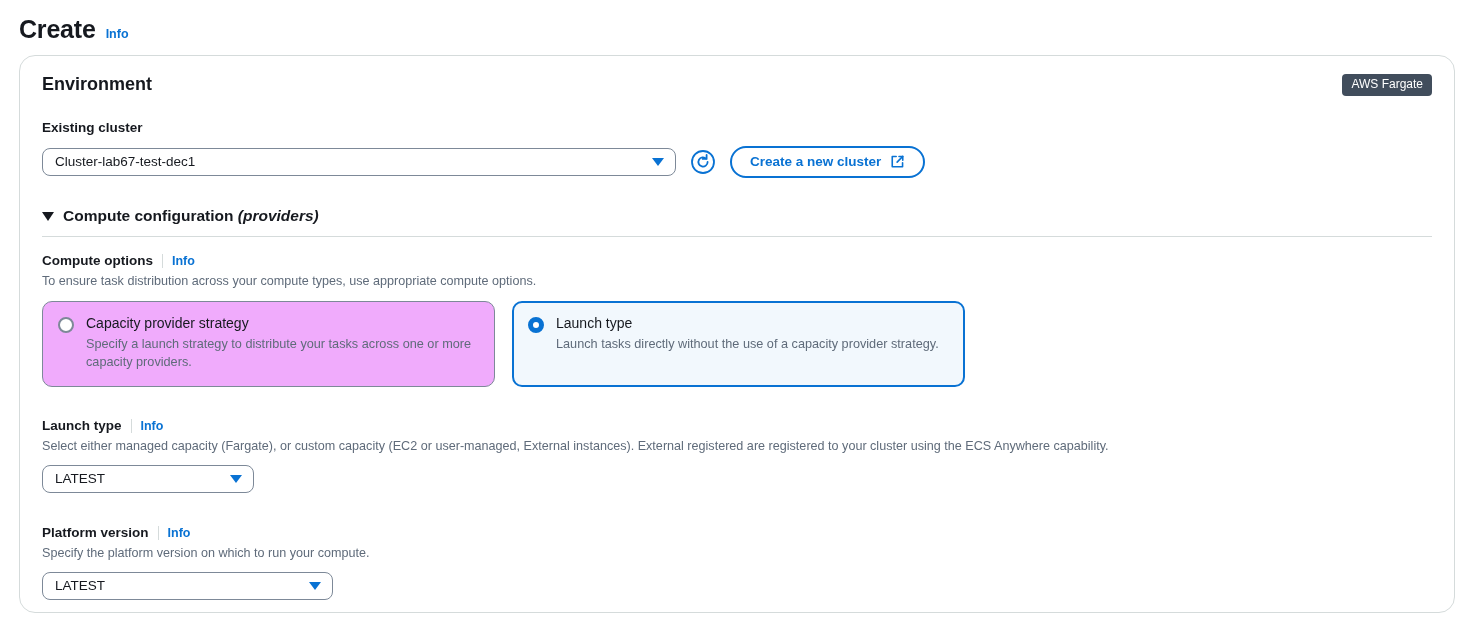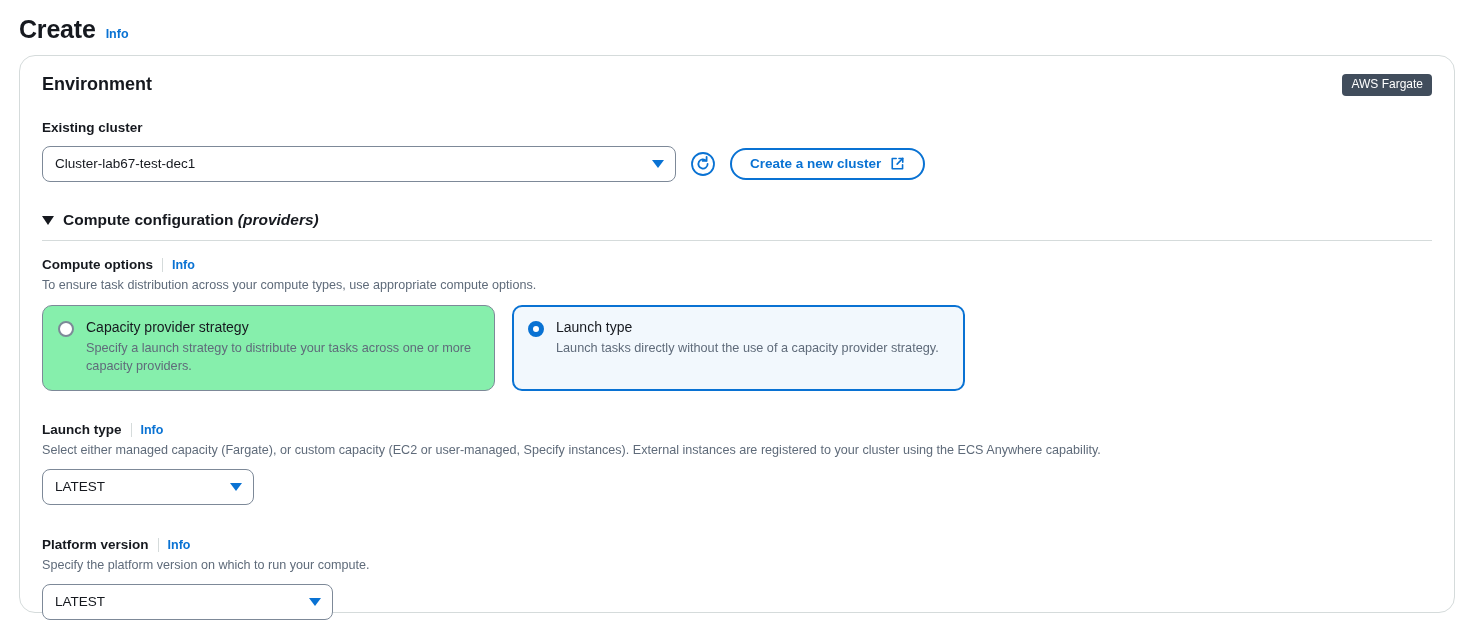--- a/index.html
+++ b/index.html
@@ -116,21 +116,21 @@
     margin-top: 9px;
   }
 
   
   .select {
     position: relative;
     display: flex;
     align-items: center;
     justify-content: space-between;
     box-sizing: border-box;
-    height: 36px;
+    height: 28px;
     border: 1px solid #7d8998;
     border-radius: 8px;
     background: #ffffff;
     padding: 0 11px 0 12px;
     font-size: 13.5px;
     color: #16191f;
     cursor: pointer;
     user-select: none;
   }
   .select-cluster { width: 634px; }
@@ -212,21 +212,21 @@
     display: flex;
     gap: 17px;
     margin-top: 11px;
   }
   .tile {
     position: relative;
     box-sizing: border-box;
     width: 453px;
     border: 1px solid #7d8998;
     border-radius: 10px;
-    background: #86efac;
+    background: #f0abfc;
     padding: 13px 16px 15px 15px;
     display: flex;
     gap: 12px;
     cursor: pointer;
   }
   .tile.selected {
     border: 2px solid #0972d3;
     background: #f2f8fd;
     padding: 12px 15px 14px 14px;
   }
@@ -345,21 +345,21 @@
 
         </div>
       </div>
 
       <div class="block-launch-type">
         <div class="label-row">
           <span class="field-label">Launch type</span>
           <span class="label-sep"></span>
           <a class="info-link">Info</a>
         </div>
-        <div class="field-desc">Select either managed capacity (Fargate), or custom capacity (EC2 or user-managed, Specify instances). External instances are registered to your cluster using the ECS Anywhere capability.</div>
+        <div class="field-desc">Select either managed capacity (Fargate), or custom capacity (EC2 or user-managed, External instances). External registered are registered to your cluster using the ECS Anywhere capability.</div>
         <div class="select-wrap">
           <div class="select select-launchtype">
             <span class="select-value">LATEST</span>
             <span class="caret"></span>
           </div>
         </div>
       </div>
 
       <div class="block-platform-version">
         <div class="label-row">

